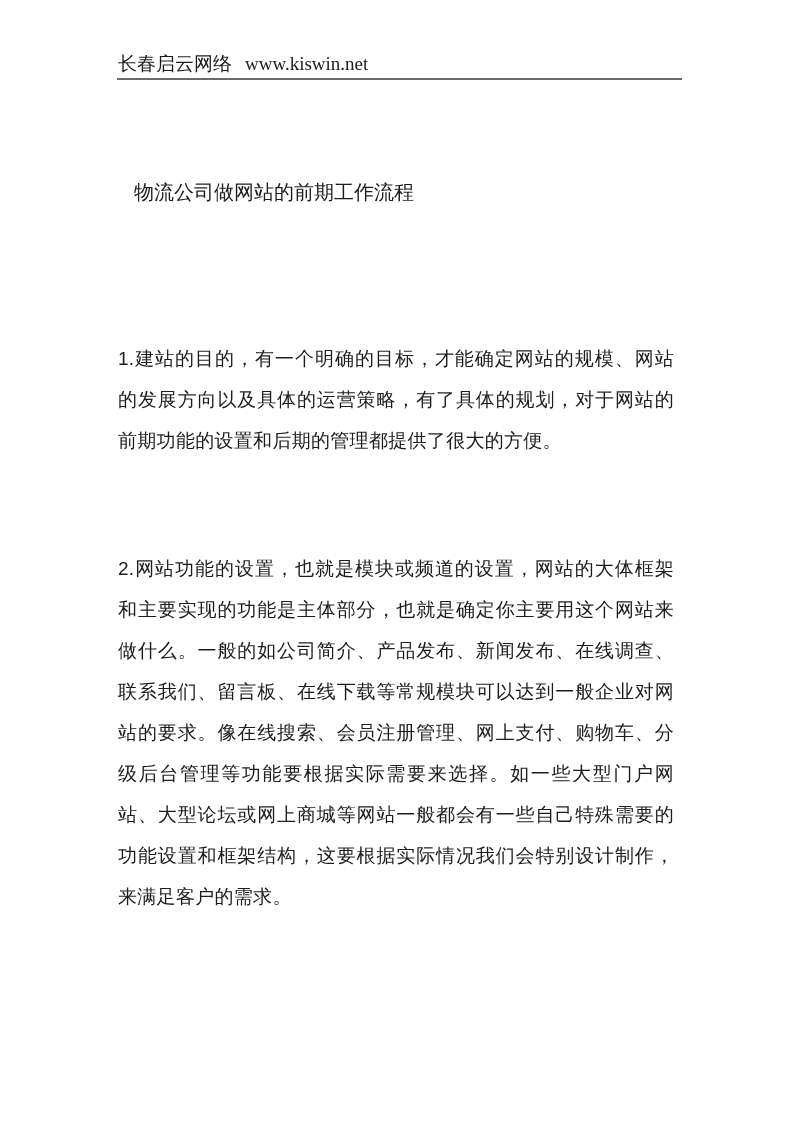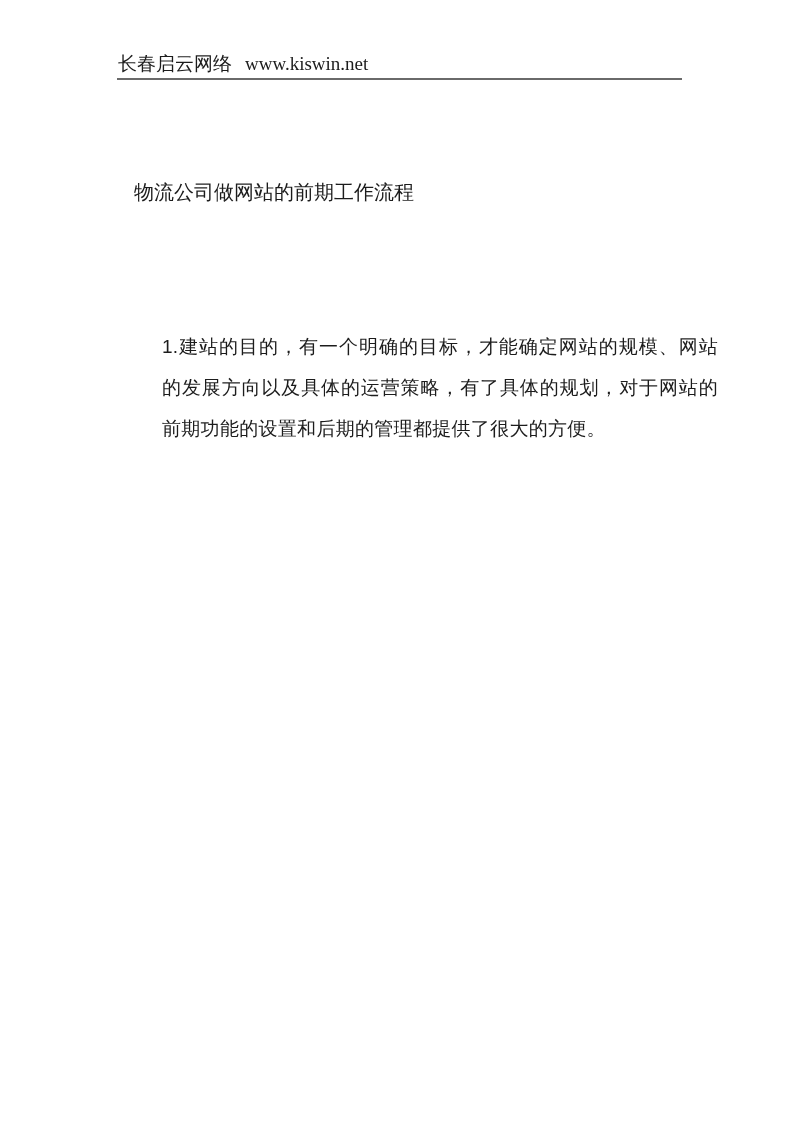--- a/index.html
+++ b/index.html
@@ -56,32 +56,33 @@
     margin: 0;
     font-family: "Liberation Sans", sans-serif;
     font-size: 19px;
     font-weight: 500;
     line-height: 41px;
     text-align: justify;
     text-justify: inter-character;
     color: #1c1c1c;
     letter-spacing: 0.3px;
   }
-  .para-1 { top: 326px; margin-left: 44px; }
+  .para-1 { top: 338px; }
   .para-2 { top: 548px; }
 </style>
 </head>
 <body>
 
 <div class="page">
 
   <div class="header">
     <span class="company">长春启云网络</span><span class="site">www.kiswin.net</span>
   </div>
 
   <div class="header-rule"></div>
 
   <h1 class="doc-title">物流公司做网站的前期工作流程</h1>
 
   <p class="para para-1">1.建站的目的，有一个明确的目标，才能确定网站的规模、网站的发展方向以及具体的运营策略，有了具体的规划，对于网站的前期功能的设置和后期的管理都提供了很大的方便。</p>
 
+  <p class="para para-2">2.网站功能的设置，也就是模块或频道的设置，网站的大体框架和主要实现的功能是主体部分，也就是确定你主要用这个网站来做什么。一般的如公司简介、产品发布、新闻发布、在线调查、联系我们、留言板、在线下载等常规模块可以达到一般企业对网站的要求。像在线搜索、会员注册管理、网上支付、购物车、分级后台管理等功能要根据实际需要来选择。如一些大型门户网站、大型论坛或网上商城等网站一般都会有一些自己特殊需要的功能设置和框架结构，这要根据实际情况我们会特别设计制作，来满足客户的需求。</p>
 
 </div>
 
 </body></html>

